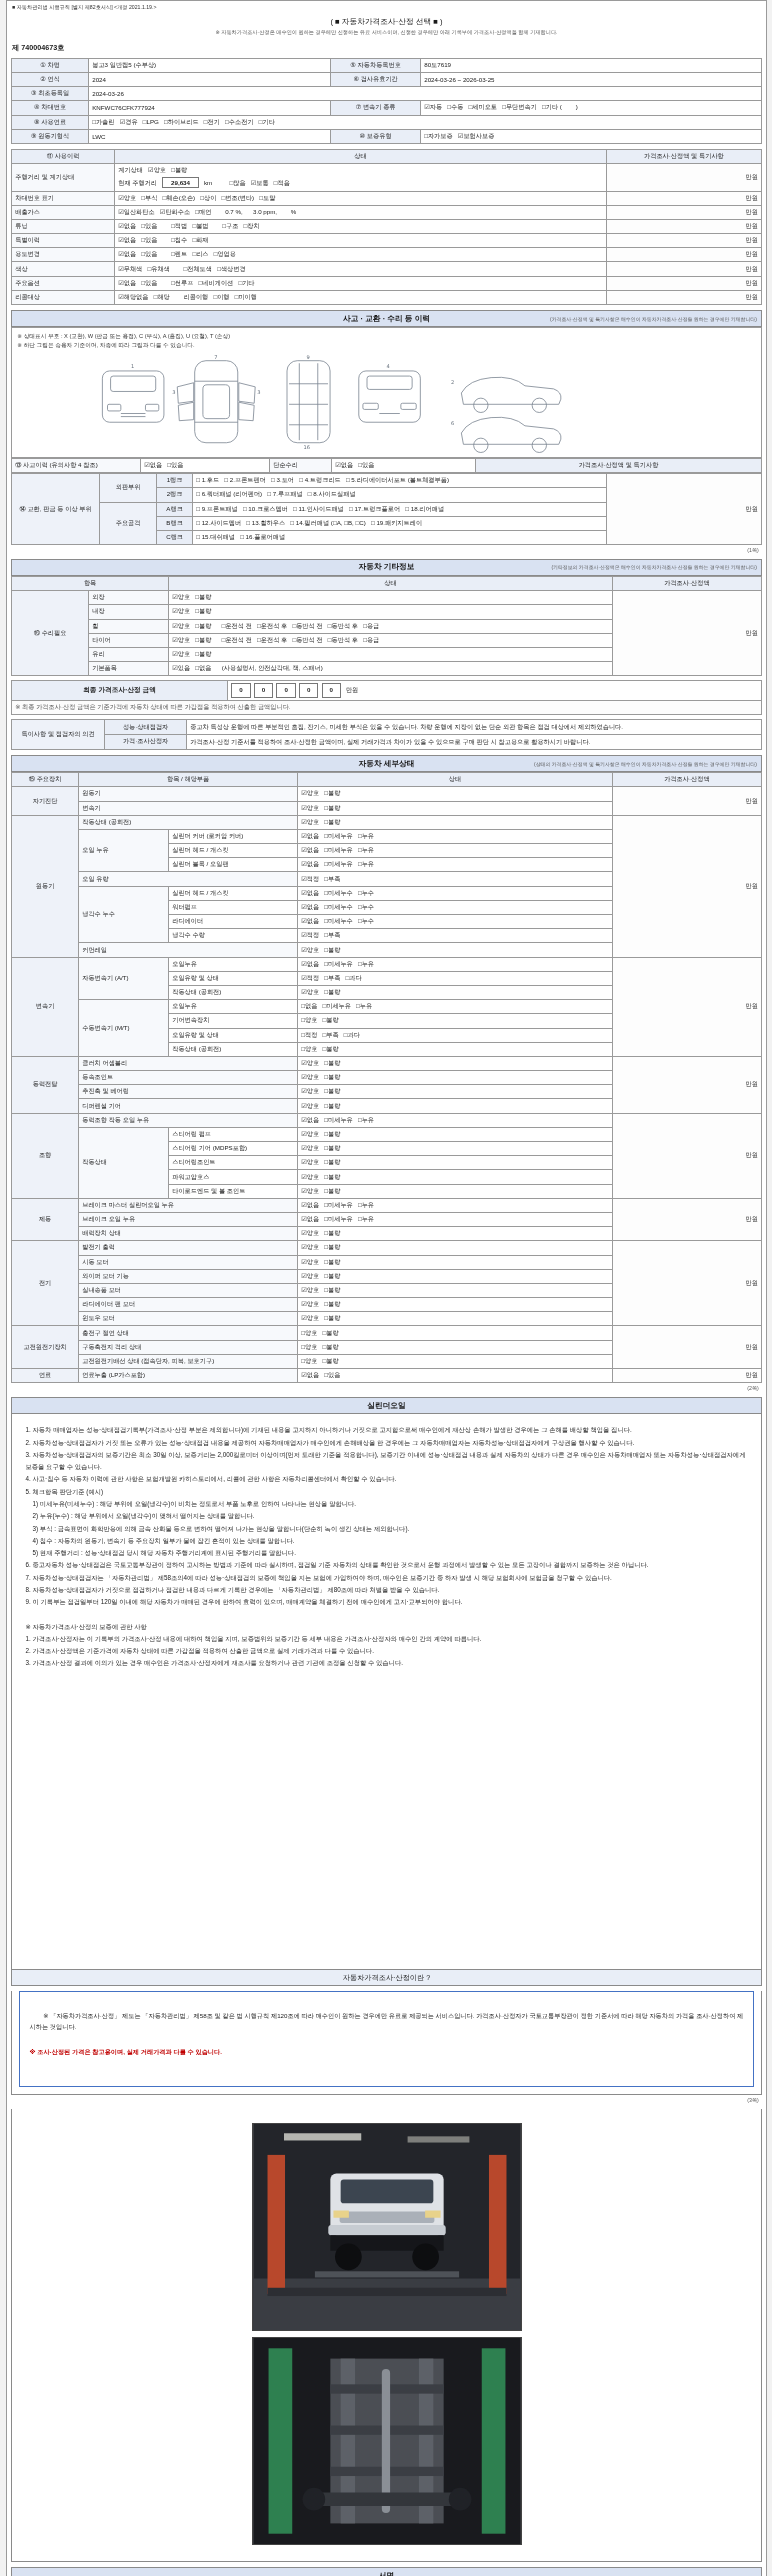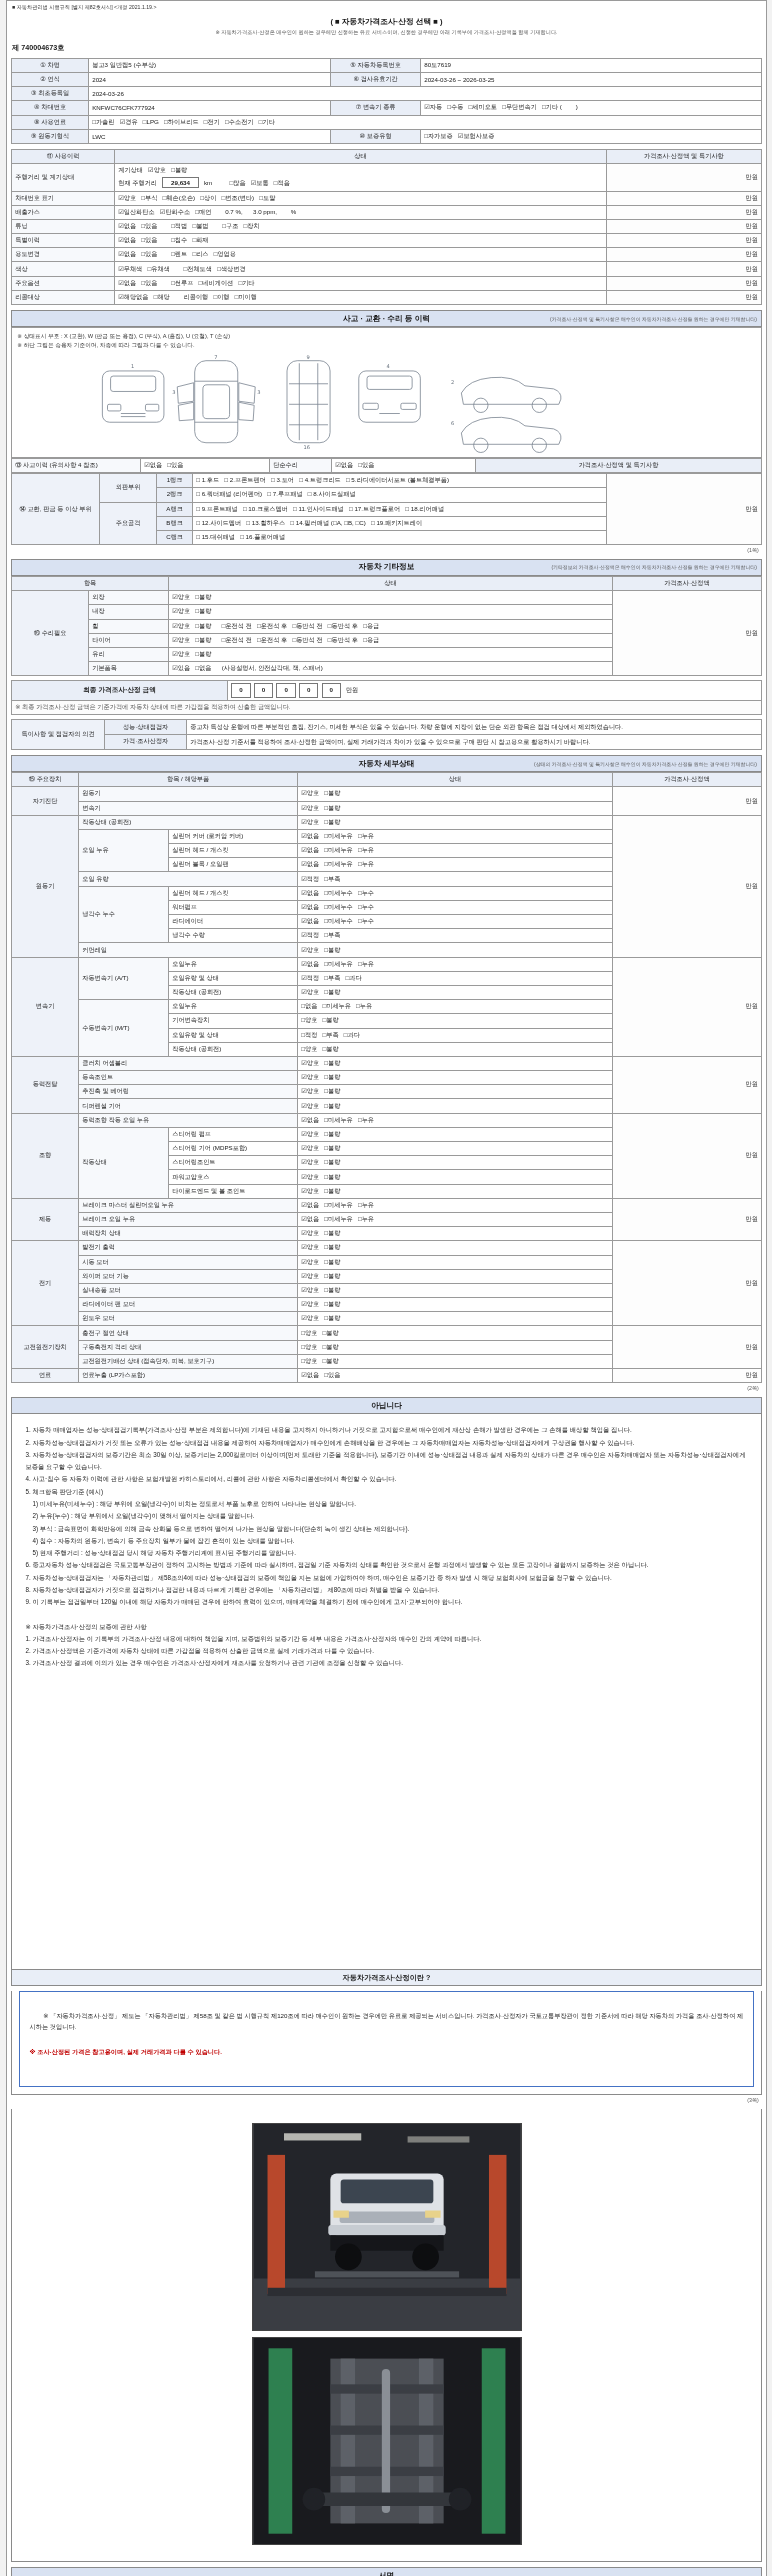--- a/index.html
+++ b/index.html
@@ -1,20 +1,20 @@
 <!DOCTYPE html>
 <html style="font-size:8.2px"><head>
 <meta charset="utf-8">
 <style>
   html,body{margin:0;padding:0;background:#f2f2f2;}
   body{width:773px;font-family:"Liberation Sans","DejaVu Sans",sans-serif;color:#1a1a1a;}
   .sheet{width:761px;margin:0 auto;background:#fff;border:0.5px solid #9a9a9a;padding:2.1px 4.1px 12.4px;box-sizing:border-box;}
   .lawline{font-size:5.2px;color:#333;padding:1px 1px 3.1px;}
   .title{font-size:15.5px;font-weight:bold;text-align:center;letter-spacing:4.1px;padding-top:7.2px;}
-  .subtitle{font-size:7.7px;font-weight:bold;text-align:center;margin-top:3.1px;}
+  .subtitle{font-size:7.7px;font-weight:normal;text-align:center;margin-top:3.1px;}
   .subnote{font-size:5.2px;color:#555;text-align:center;margin-top:2.1px;}
   .docno{font-size:7.2px;font-weight:bold;margin:6.2px 1px 3.1px;}
   .sec{margin-top:5.2px;}
   .secbar{background:#d9e2f2;border:0.5px solid #8a8a8a;text-align:center;font-weight:bold;font-size:7.7px;padding:2.6px 0;position:relative;}
   .secbar .bnote{position:absolute;right:4.1px;top:50%;transform:translateY(-50%);font-size:4.9px;font-weight:normal;color:#555;}
   table.ft{width:100%;border-collapse:collapse;table-layout:fixed;background:#fff;}
   .ft td{border:0.5px solid #9a9a9a;font-size:6.2px;padding:2.1px 3.1px;vertical-align:middle;word-break:break-all;}
   .lb{background:#e9eef7;text-align:center;}
   .g{background:#eef2f9;text-align:center;}
   .it{background:#f7f9fc;}
@@ -24,21 +24,21 @@
   .mn{text-align:right;color:#222;background:#fdfdfd;}
   .mbox{display:inline-block;border:0.5px solid #777;background:#fff;padding:1px 8.2px;font-weight:bold;margin:0 3.1px;}
   .legend{font-size:5.7px;color:#333;padding:3.1px 5.2px 0;line-height:1.6;border:0.5px solid #9a9a9a;border-bottom:none;background:#fff;}
   .diagwrap{border:0.5px solid #9a9a9a;border-top:none;text-align:center;padding:3.1px 0 2.1px;background:#fff;}
   .pg{font-size:5.2px;color:#555;text-align:right;padding:1.5px 3.1px 0;}
   .digitbox{display:inline-block;width:17.5px;height:12.4px;line-height:12.4px;border:0.5px solid #777;text-align:center;font-weight:bold;margin-right:3.1px;background:#fff;}
   .finalv{font-size:7.2px;}
   .notecell{font-size:5.2px;color:#555;background:#fcfcfc;}
   .optext{font-size:5.7px;line-height:1.55;white-space:pre-wrap;}
   .noticebody{border:0.5px solid #8a8a8a;border-top:none;padding:10.3px 13.4px;font-size:6.3px;line-height:1.95;white-space:pre-wrap;min-height:556px;box-sizing:border-box;background:#fff;}
-  .pibar{border:0.5px solid #8a8a8a;border-top:none;background:#e9eef7;text-align:center;font-weight:bold;font-size:7.2px;padding:2.6px 0;}
+  .pibar{border:0.5px solid #8a8a8a;border-top:none;background:#e9eef7;text-align:center;font-weight:normal;font-size:7.2px;padding:2.6px 0;}
   .pibody{border:1px solid #4472c4;margin:5.2px 7.2px 7.2px;padding:6.2px 9.3px;font-size:6.2px;line-height:1.8;white-space:pre-wrap;}
   .pibody .warn{color:#c00000;font-weight:bold;display:block;margin-top:3.1px;}
   .photoarea{border:0.5px solid #8a8a8a;border-top:none;padding:8.2px 0 9.3px;text-align:center;background:#fff;}
   .photo{display:block;margin:6.2px auto;border:0.5px solid #444;}
 </style>
 </head>
 <body>
 
 <div class="sheet">
 
@@ -565,21 +565,21 @@
             <td class="it" colspan="2">연료누출 (LP가스포함)</td>
             <td class="st">☑없음   □있음</td>
             <td class="mn">만원</td>
           </tr>
     </tbody>
       </table>
   </div>
   <div class="pg">(2쪽)</div>
 
   <div class="sec">
-    <div class="secbar"><span>아닙니다</span></div>
+    <div class="secbar"><span>실린더오일</span></div>
     <div class="noticebody">1. 자동차 매매업자는 성능·상태점검기록부(가격조사·산정 부분은 제외합니다)에 기재된 내용을 고지하지 아니하거나 거짓으로 고지함으로써 매수인에게 재산상 손해가 발생한 경우에는 그 손해를 배상할 책임을 집니다.
 2. 자동차성능·상태점검자가 거짓 또는 오류가 있는 성능·상태점검 내용을 제공하여 자동차매매업자가 매수인에게 손해배상을 한 경우에는 그 자동차매매업자는 자동차성능·상태점검자에게 구상권을 행사할 수 있습니다.
 3. 자동차성능·상태점검자의 보증기간은 최소 30일 이상, 보증거리는 2,000킬로미터 이상이며(먼저 도래한 기준을 적용합니다), 보증기간 이내에 성능·상태점검 내용과 실제 자동차의 상태가 다른 경우 매수인은 자동차매매업자 또는 자동차성능·상태점검자에게 보증을 요구할 수 있습니다.
 4. 사고·침수 등 자동차 이력에 관한 사항은 보험개발원 카히스토리에서, 리콜에 관한 사항은 자동차리콜센터에서 확인할 수 있습니다.
 5. 체크항목 판단기준 (예시)
     1) 미세누유(미세누수) : 해당 부위에 오일(냉각수)이 비치는 정도로서 부품 노후로 인하여 나타나는 현상을 말합니다.
     2) 누유(누수) : 해당 부위에서 오일(냉각수)이 맺혀서 떨어지는 상태를 말합니다.
     3) 부식 : 금속표면이 화학반응에 의해 금속 산화물 등으로 변하여 떨어져 나가는 현상을 말합니다(단순히 녹이 생긴 상태는 제외합니다).
     4) 침수 : 자동차의 원동기, 변속기 등 주요장치 일부가 물에 잠긴 흔적이 있는 상태를 말합니다.
     5) 현재 주행거리 : 성능·상태점검 당시 해당 자동차 주행거리계에 표시된 주행거리를 말합니다.

